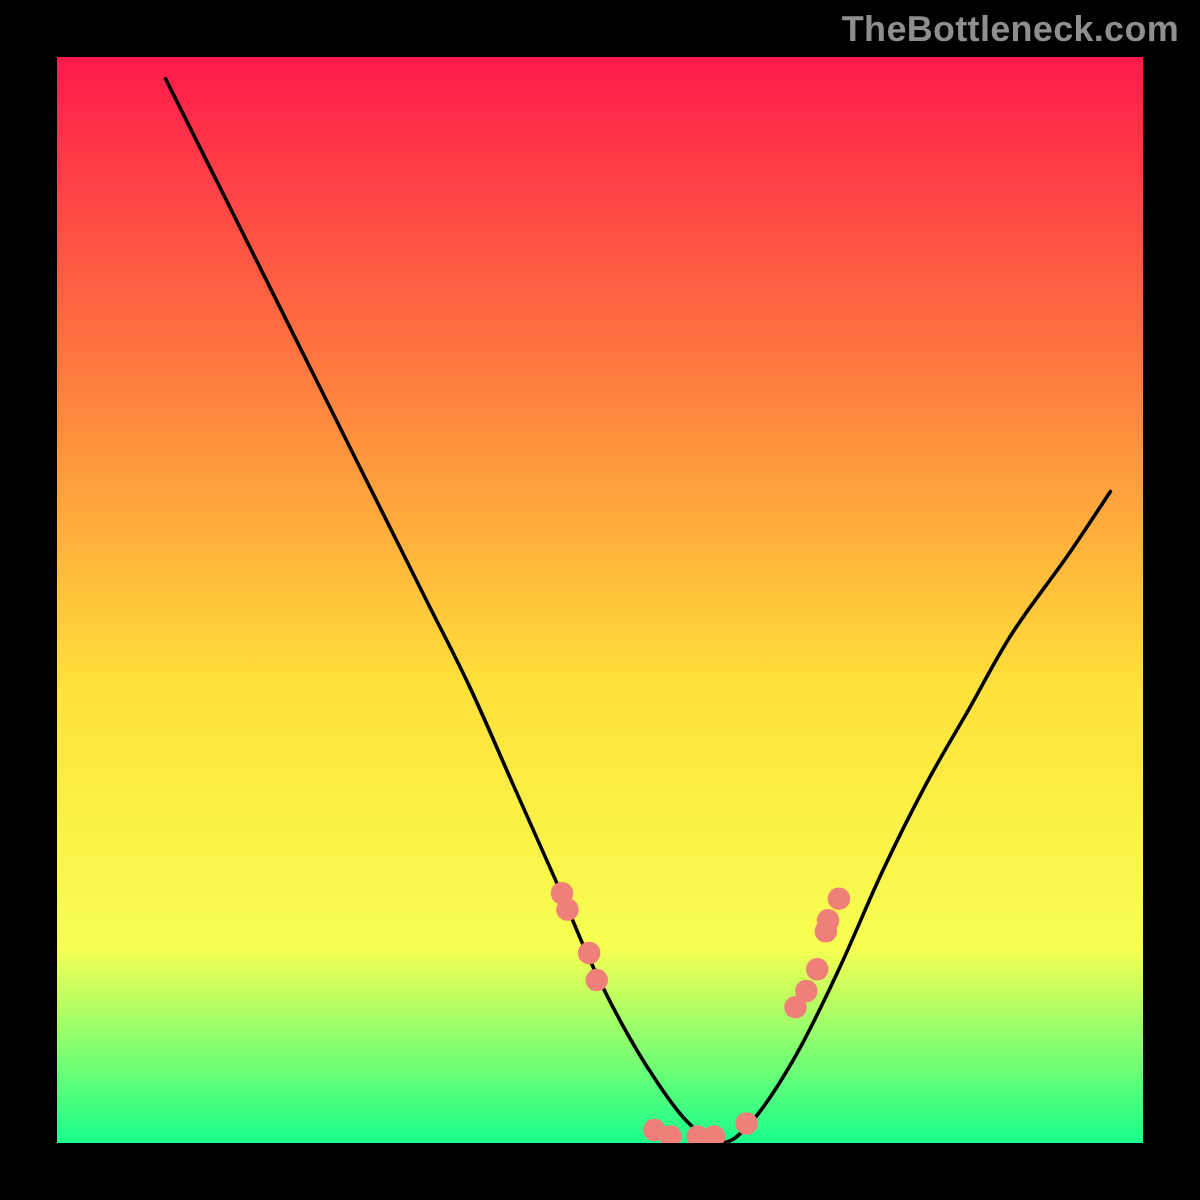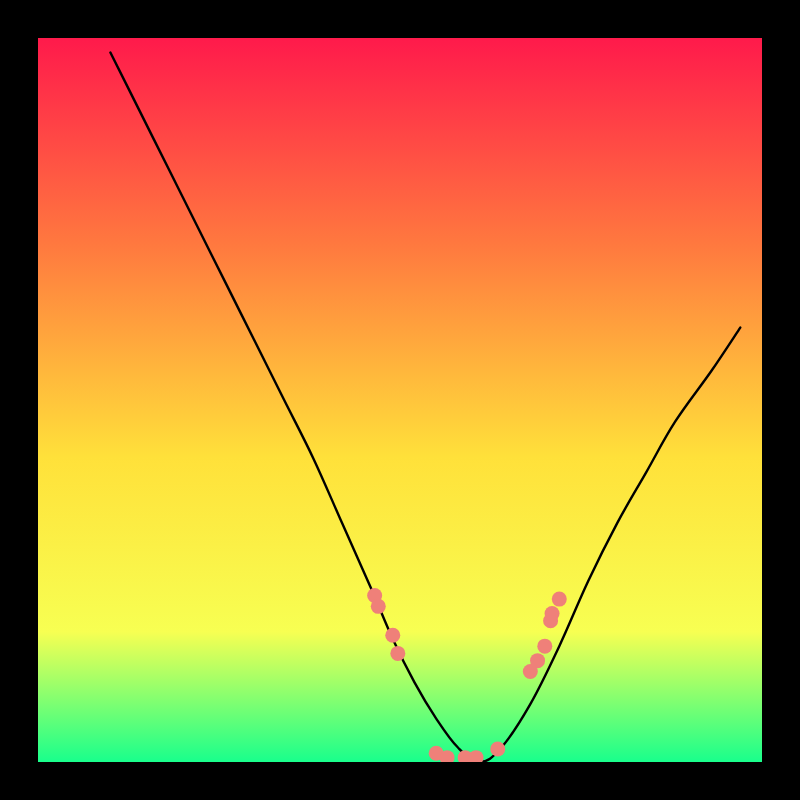--- a/index.html
+++ b/index.html
@@ -70,13 +70,14 @@
           <circle cx="530.32" cy="671.5" r="7.5" fill="#ef8079"></circle>
           <circle cx="537.56" cy="660.64" r="7.5" fill="#ef8079"></circle>
           <circle cx="544.8" cy="646.16" r="7.5" fill="#ef8079"></circle>
           <circle cx="550.592" cy="620.8199999999999" r="7.5" fill="#ef8079"></circle>
           <circle cx="552.04" cy="613.58" r="7.5" fill="#ef8079"></circle>
           <circle cx="559.28" cy="599.1" r="7.5" fill="#ef8079"></circle>
         </g>
   </g>
 </svg>
 
+<div class="watermark">TheBottleneck.com</div>
 </div>
 
 </body></html>

